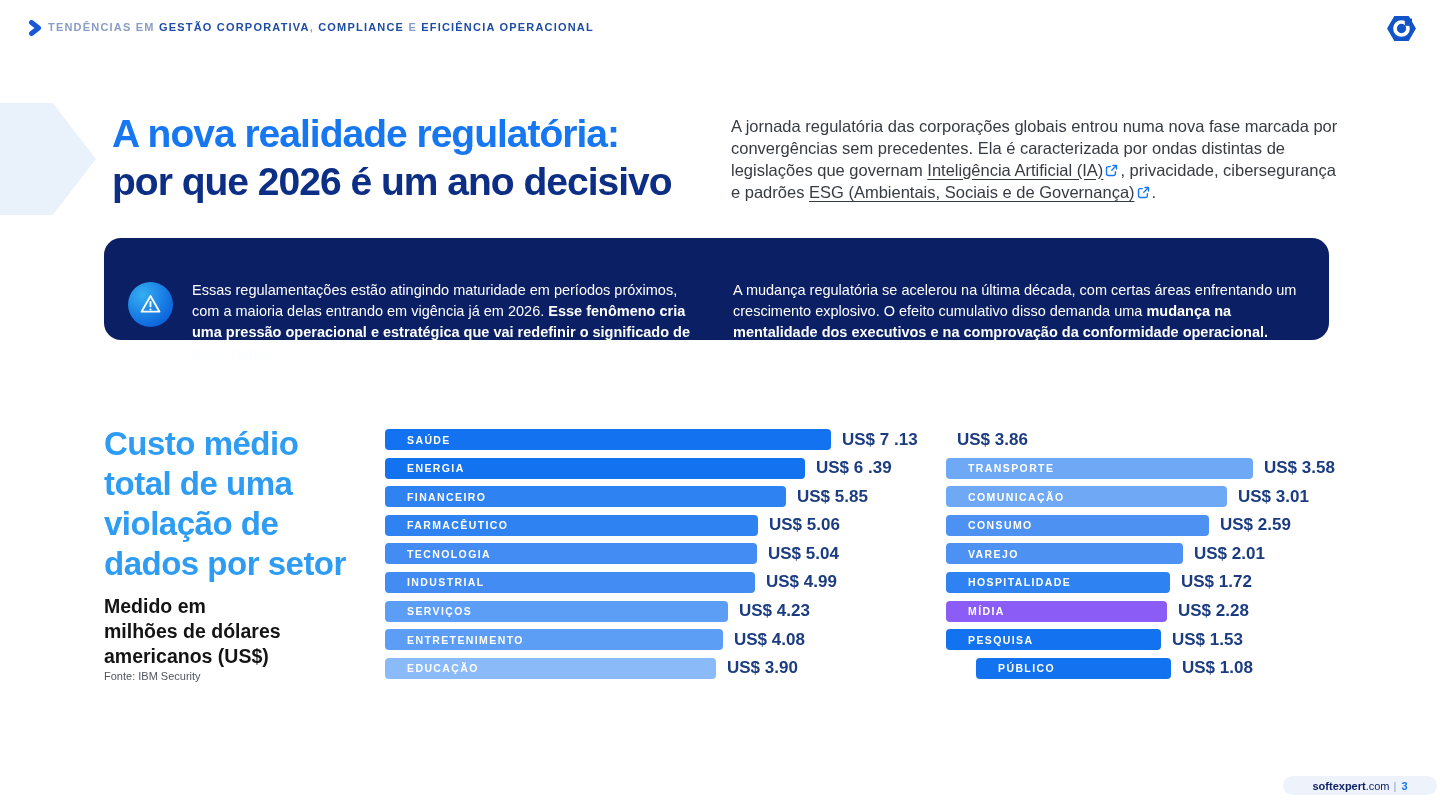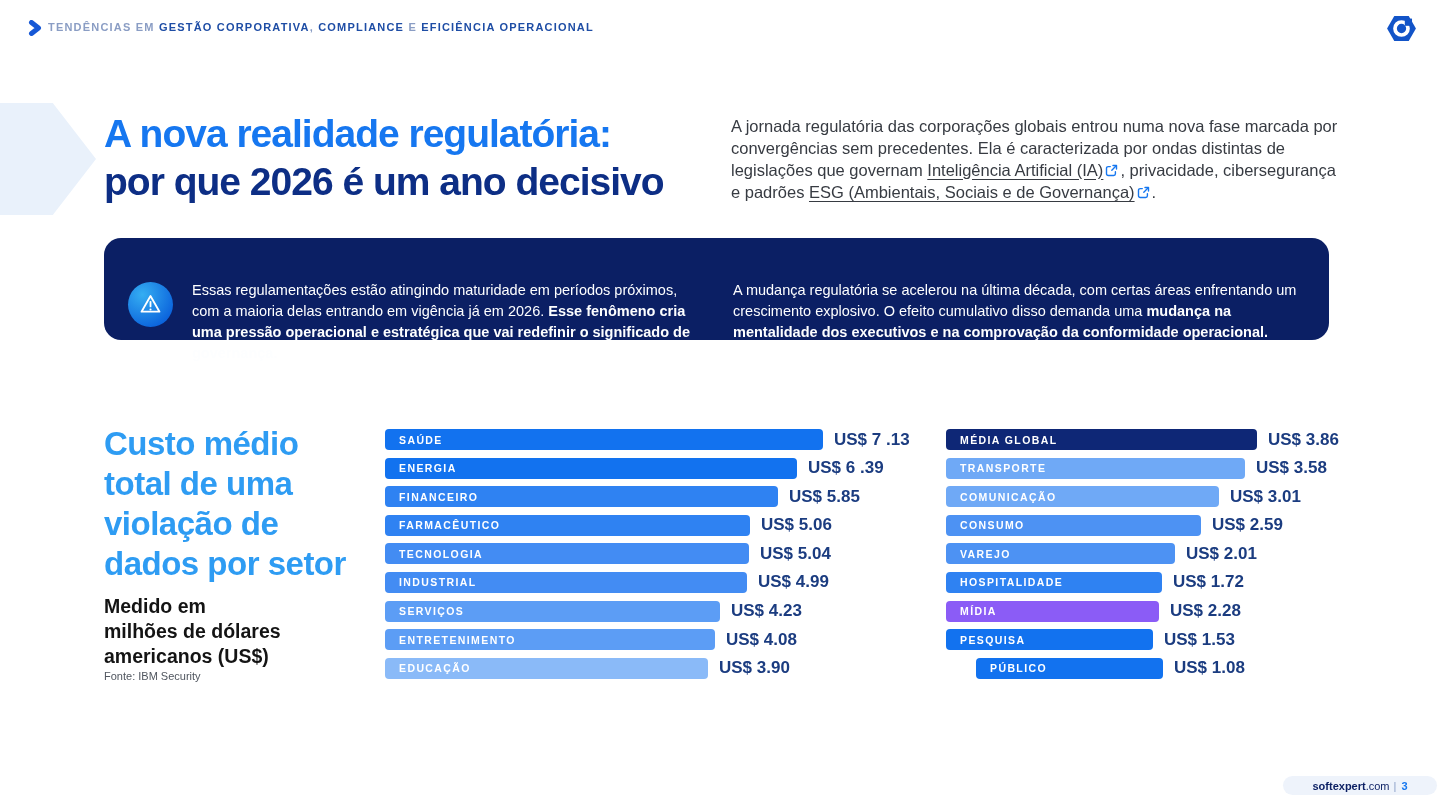--- a/index.html
+++ b/index.html
@@ -11,21 +11,21 @@
   .eyebrow{position:absolute;left:48px;top:21px;font-size:11px;font-weight:700;
            letter-spacing:1.2px;color:#8A9DC4;white-space:nowrap;}
   .eyebrow b{color:#1E4DA5;}
   .logo{position:absolute;right:22px;top:12px;}
 
   
   .deco{position:absolute;left:0;top:103px;width:96px;height:112px;background:#E9F1FB;
         clip-path:polygon(0 0,55% 0,100% 50%,55% 100%,0 100%);}
 
   
-  .title{position:absolute;left:104px;top:110px;font-weight:700;font-size:39px;
+  .title{position:absolute;left:112px;top:110px;font-weight:700;font-size:39px;
          line-height:48px;letter-spacing:-1px;}
   .title .l1{color:#1677F0;}
   .title .l2{color:#0D2E85;}
 
   
   .intro{position:absolute;left:731px;top:116px;width:614px;font-size:16.5px;
          line-height:21.8px;color:#373B42;}
   .intro a{color:#373B42;text-decoration:underline;text-underline-offset:2.5px;}
   .extlink{display:inline-block;vertical-align:-1px;margin:0 2px;}
 
@@ -45,21 +45,21 @@
                font-weight:700;color:#2E9CF3;letter-spacing:-0.5px;white-space:pre-line;}
   .sec-sub{position:absolute;left:104px;top:594px;font-size:19.5px;line-height:25px;
            font-weight:700;color:#141414;white-space:pre-line;}
   .sec-src{position:absolute;left:104px;top:670px;font-size:11px;font-weight:400;color:#50565F;}
 
   
   .chart{position:absolute;top:428px;}
   #chart-left{left:385px;}
   #chart-right{left:946px;}
   .bar-row{display:flex;align-items:center;height:23px;margin-bottom:5.6px;}
-  .bar{height:21px;border-radius:4px;display:flex;align-items:center;flex:0 0 auto;}
+  .bar{height:21px;border-radius:4px;display:flex;align-items:center;flex:0 0 auto;padding-left:8px;}
   .bar-label{color:#fff;font-size:10.5px;font-weight:700;letter-spacing:1.4px;
              padding-left:14px;white-space:nowrap;}
   .bar-value{margin-left:11px;font-size:17px;font-weight:700;color:#1B3C80;white-space:nowrap;}
 
   
   .footer{position:absolute;left:1283px;top:776px;width:154px;height:19px;border-radius:10px;
           background:#EEF3FB;display:flex;align-items:center;justify-content:center;
           font-size:11px;color:#0B1F63;text-decoration:none;}
   .footer .b{font-weight:800;}
   .footer .div{color:#8CA0C8;margin:0 5px 0 4px;}
@@ -174,23 +174,20 @@
       </div>
       <div class="bar-row">
         <div class="bar" style="width: 323px; background: rgb(138, 186, 248);">
           <span class="bar-label">EDUCAÇÃO</span>
         </div>
         <span class="bar-value">US$ 3.90</span>
       </div>
     </div>
   <div id="chart-right" class="chart">
       <div class="bar-row">
-        <div class="bar" style="width: 311px; background: rgb(14, 39, 118);">
-          <span class="bar-label">MÉDIA GLOBAL</span>
-        </div>
         <span class="bar-value">US$ 3.86</span>
       </div>
       <div class="bar-row">
         <div class="bar" style="width: 299px; background: rgb(111, 169, 246);">
           <span class="bar-label">TRANSPORTE</span>
         </div>
         <span class="bar-value">US$ 3.58</span>
       </div>
       <div class="bar-row">
         <div class="bar" style="width: 273px; background: rgb(111, 169, 246);">

